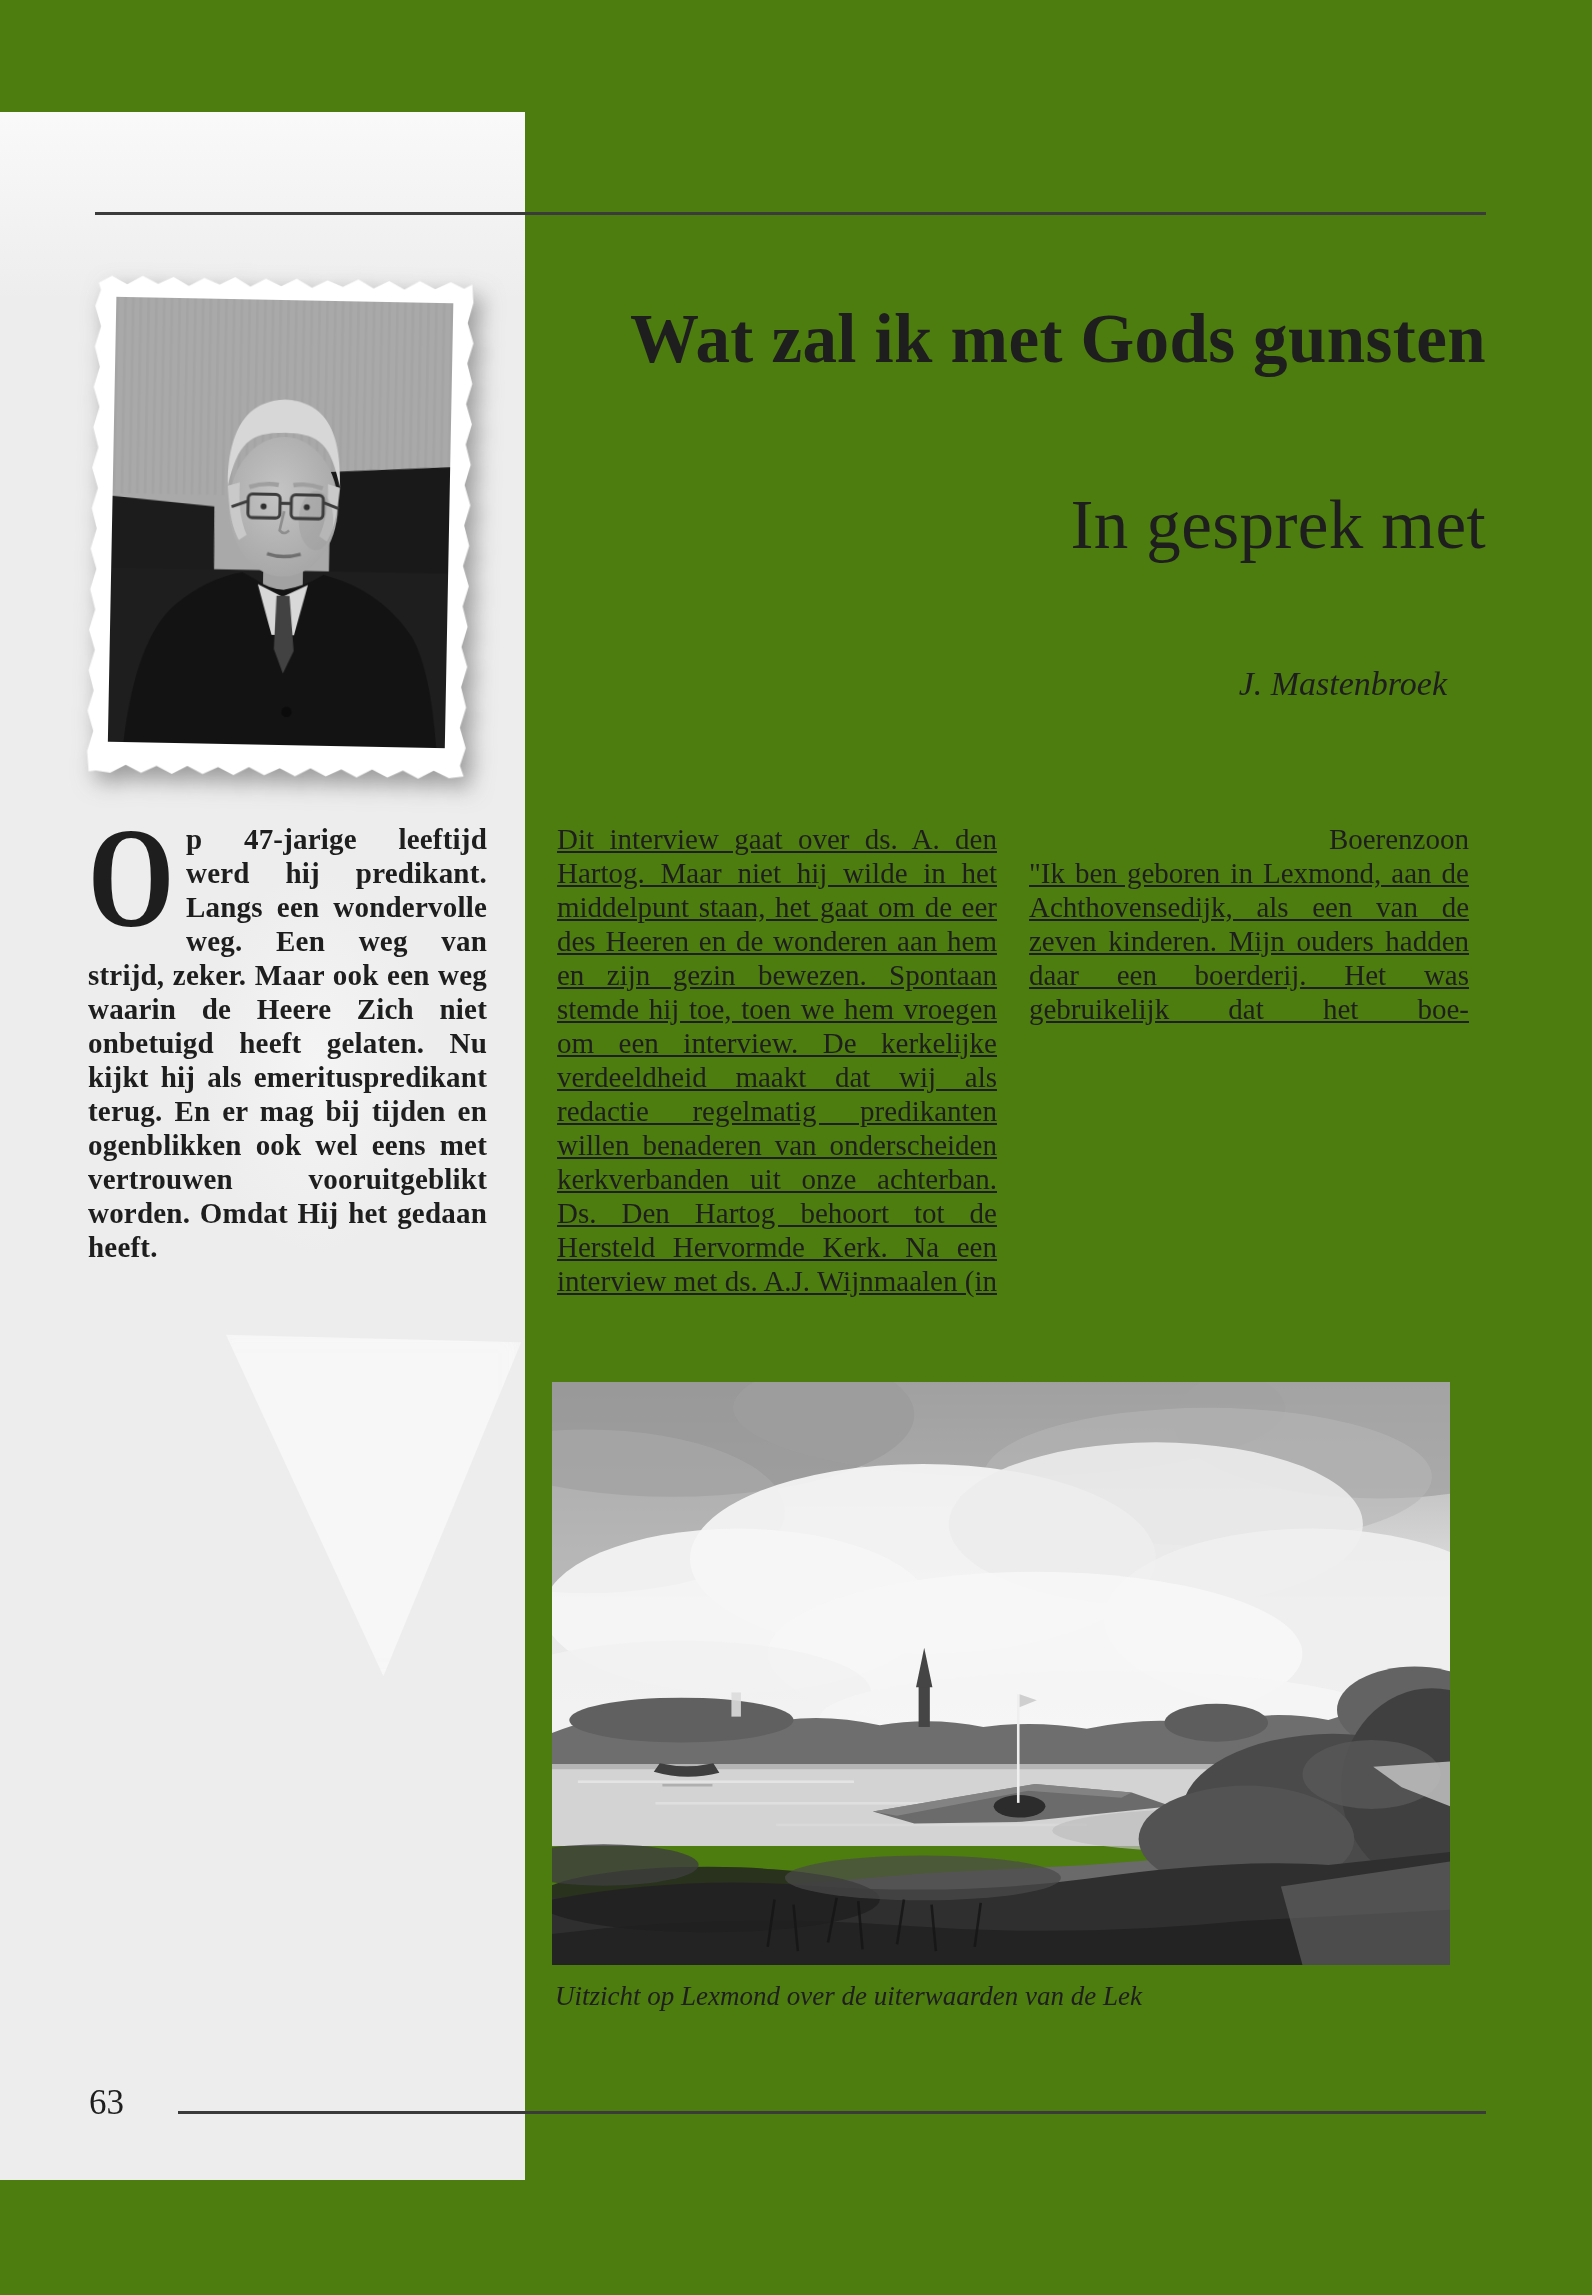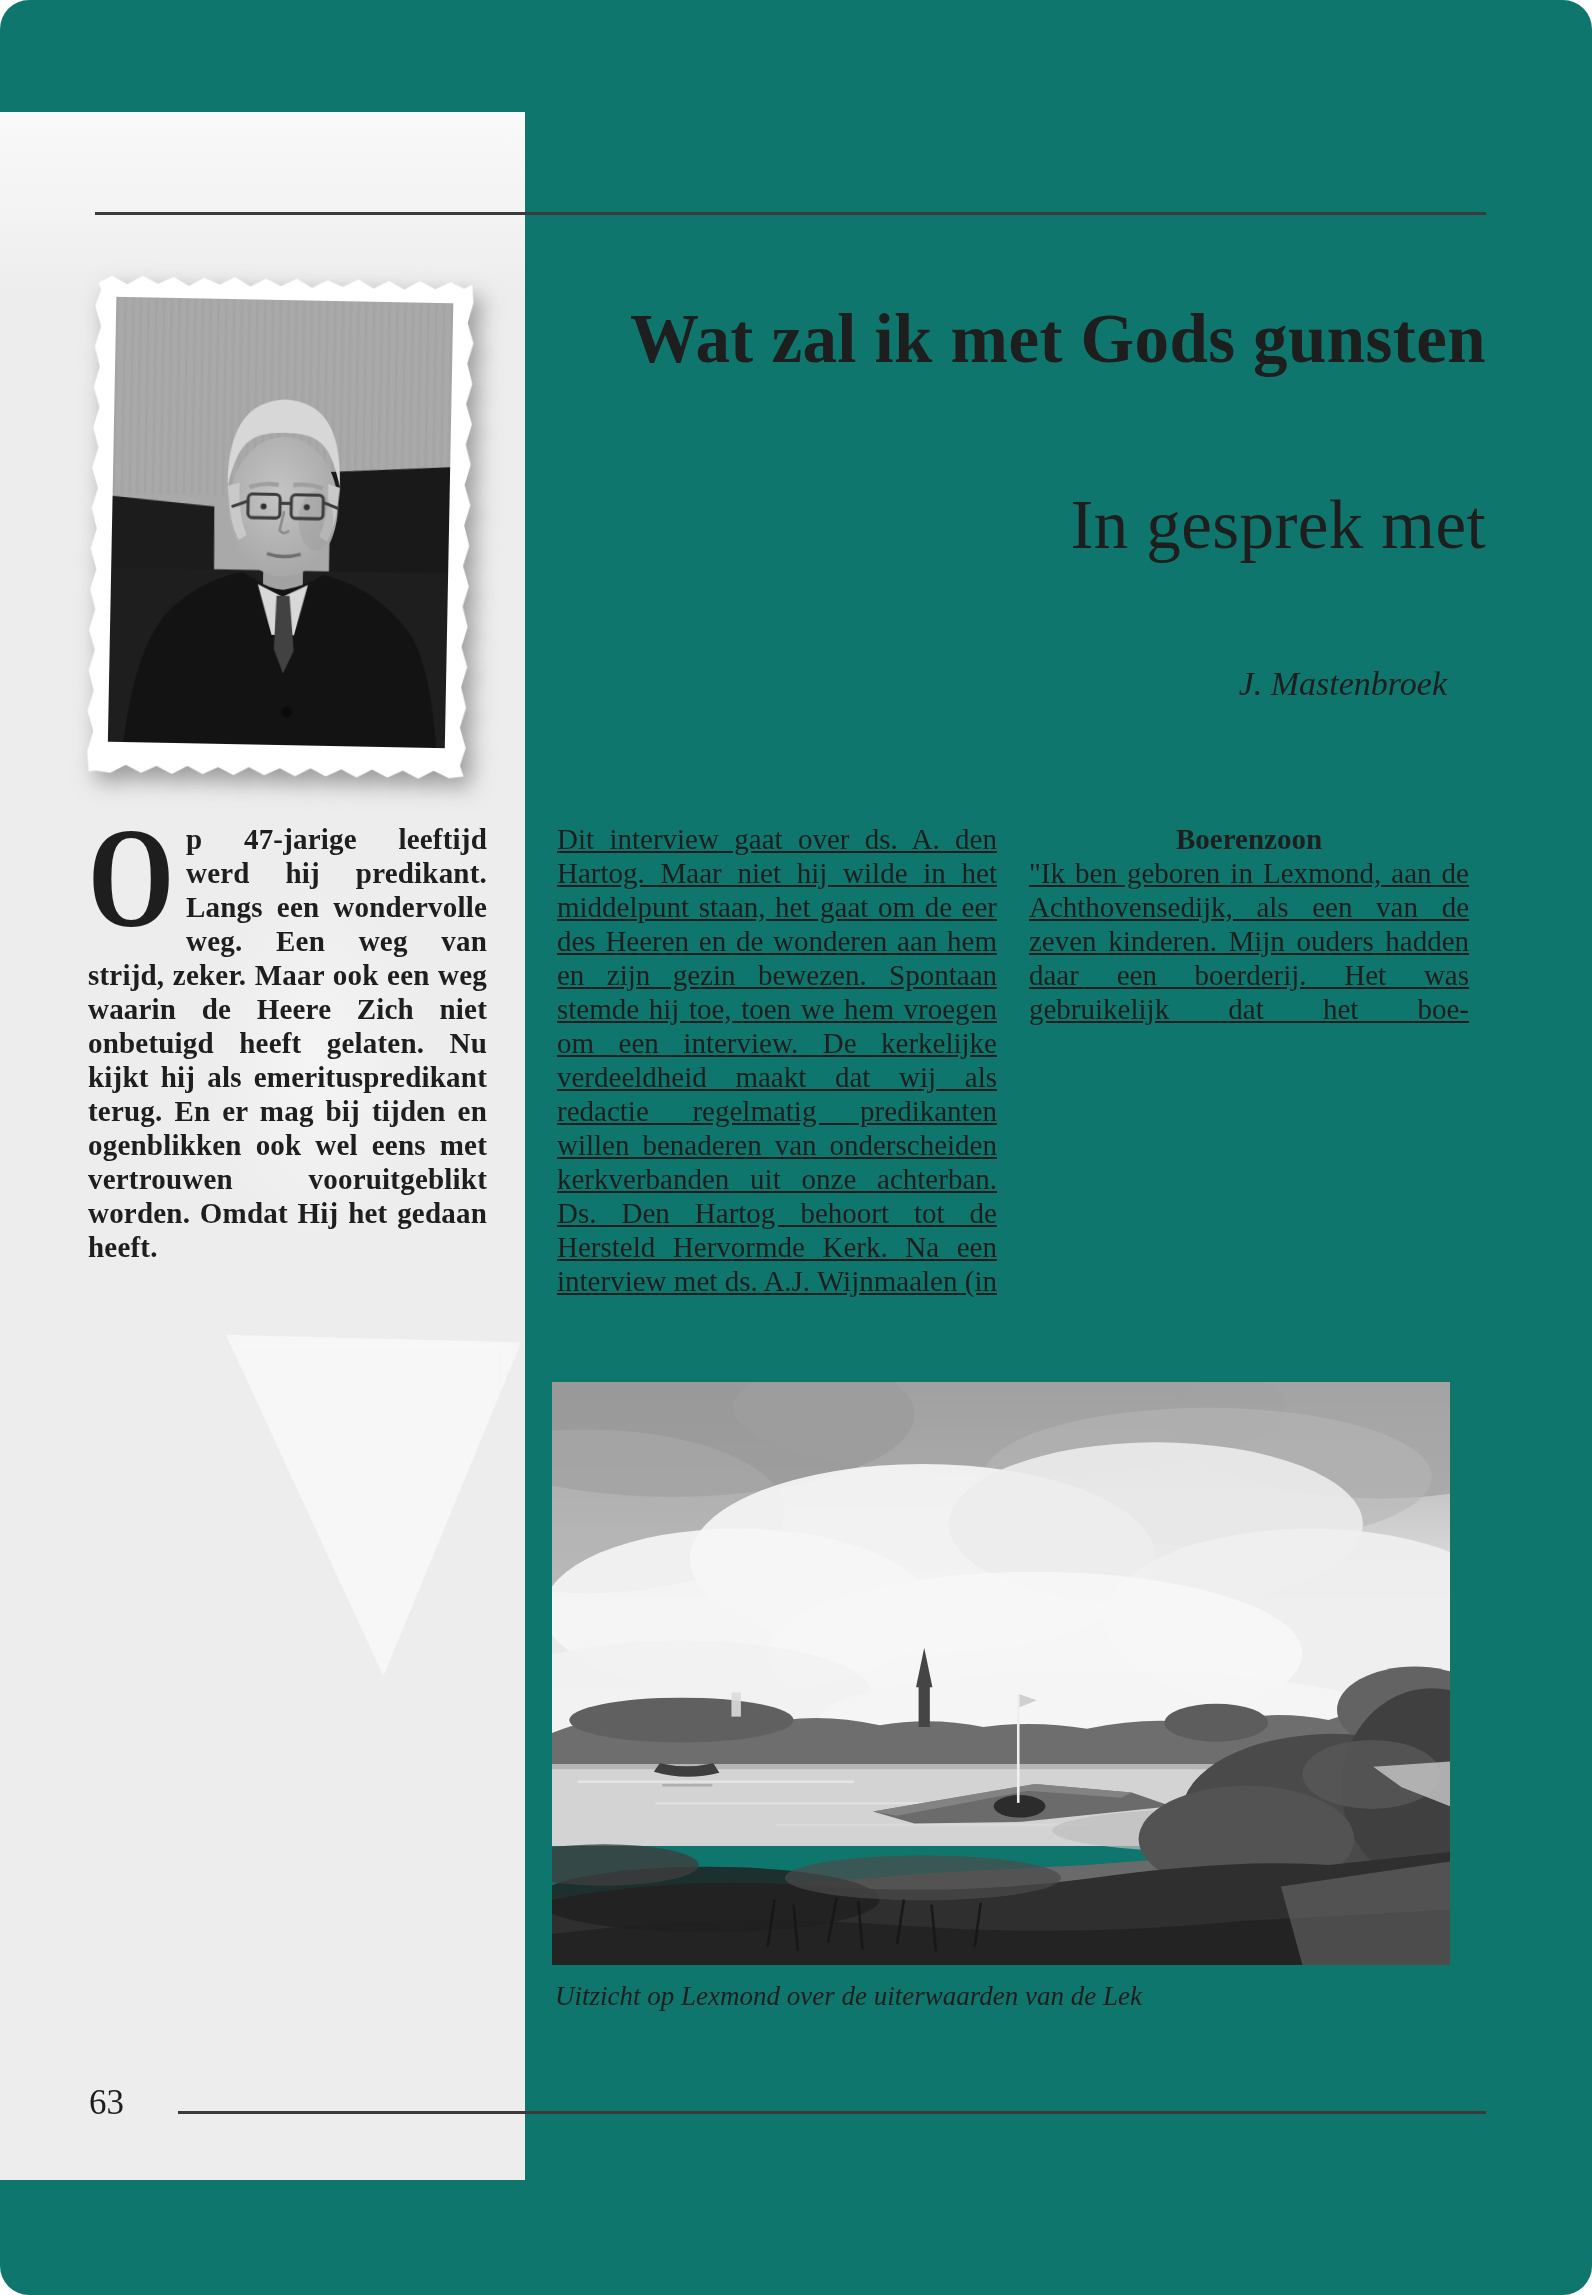--- a/index.html
+++ b/index.html
@@ -1,18 +1,18 @@
 <!DOCTYPE html>
 <html style="font-size:14px"><head>
 <meta charset="utf-8">
 <style>
   html,body { margin:0; padding:0; background:#ffffff; }
   .page {
-    position:relative; width:1592px; height:2295px; background:#0f766e;
-    font-family:"Liberation Serif","DejaVu Serif",serif; color:#1e1e1e; overflow:hidden;border-radius:29px;
+    position:relative; width:1592px; height:2295px; background:#4d7c0f;
+    font-family:"Liberation Serif","DejaVu Serif",serif; color:#1e1e1e; overflow:hidden;
   }
   
   .band {
     position:absolute; left:0; top:112px; width:525px; height:2068px;
     background:linear-gradient(180deg, rgba(250,250,250,.95) 0, rgba(237,237,237,0) 190px), #ededed;
     overflow:hidden;
   }
   .ghost-head {
     position:absolute; left:216px; top:255px; width:216px; height:337px; border-radius:50%;
     background:radial-gradient(closest-side,#f8f8f8 0%, rgba(248,248,248,0) 78%);
@@ -52,21 +52,21 @@
   
   .col { position:absolute; top:822px; font-size:29px; line-height:34px; text-align:justify; }
   .col-intro { left:88px; width:399px; font-weight:bold; letter-spacing:0.2px; }
   .col-mid { left:557px; width:440px; }
   .col-right { left:1029px; width:440px; }
   .cont { text-align-last:justify;text-decoration:underline; }
   .dropcap {
     float:left; font-weight:bold; font-size:142px; line-height:102px;
     width:86px; margin:5.2px 12px 0 0; transform:scaleX(.78); transform-origin:0 50%;
   }
-  .subhead { font-weight:bold; margin:26px 0 1.7px 0; text-align:center; }
+  .subhead { font-weight:normal; margin:26px 0 1.7px 0; text-align:right; }
   .col p { margin:0; }
 
   
   .painting { position:absolute; left:552px; top:1382px; width:898px; height:583px; }
   .painting svg { width:100%; height:100%; display:block; }
   .caption { position:absolute; left:555px; top:1981px; font-style:italic; font-size:27px; }
 
   .page-number { position:absolute; left:89px; top:2083px; font-size:35px; }
 </style>
 </head>

